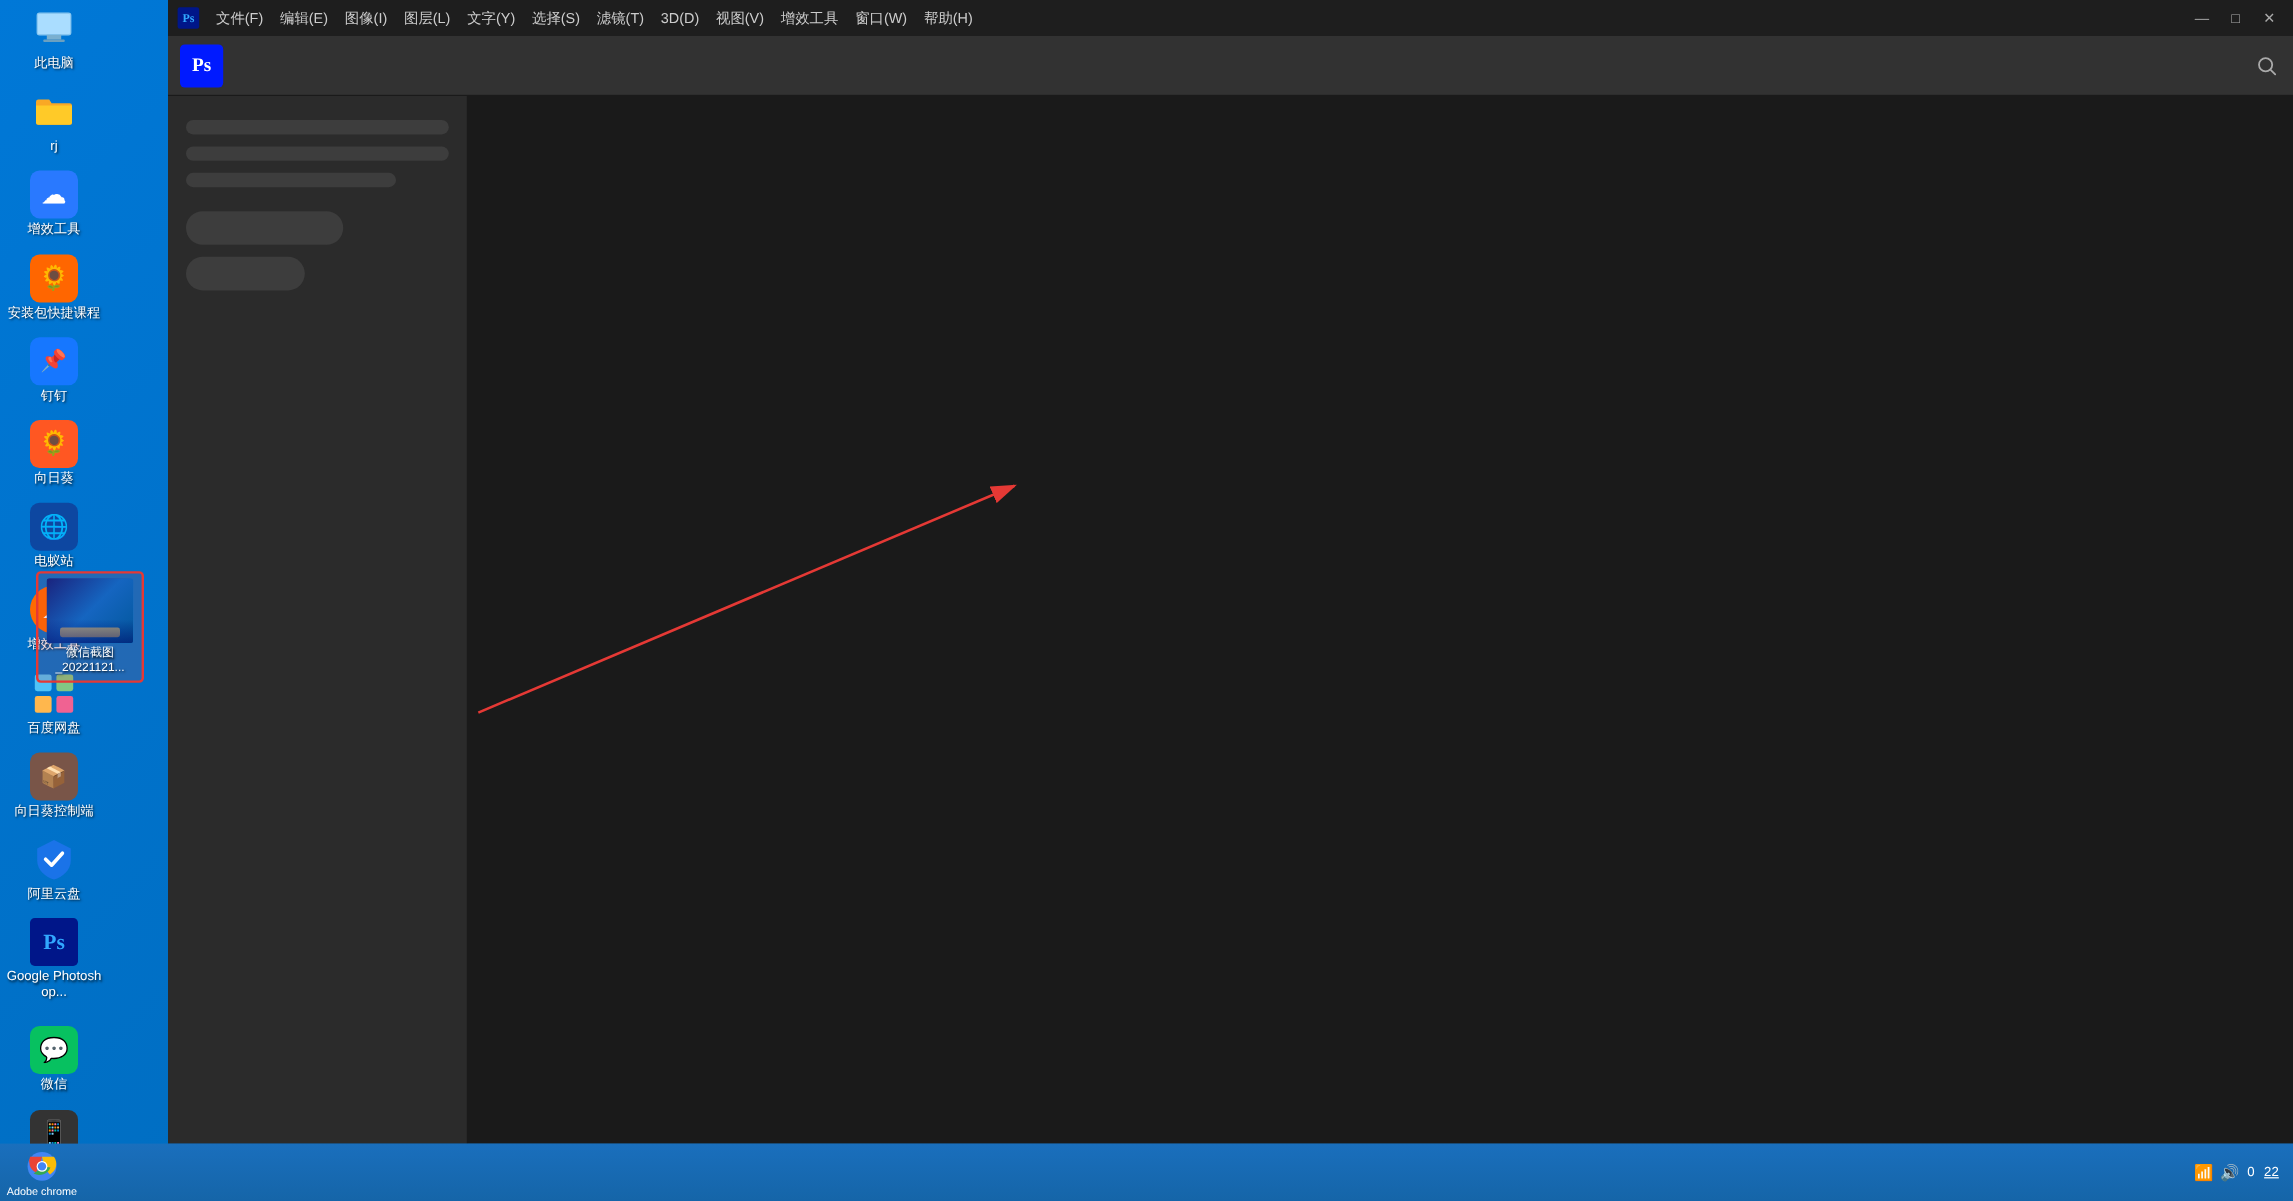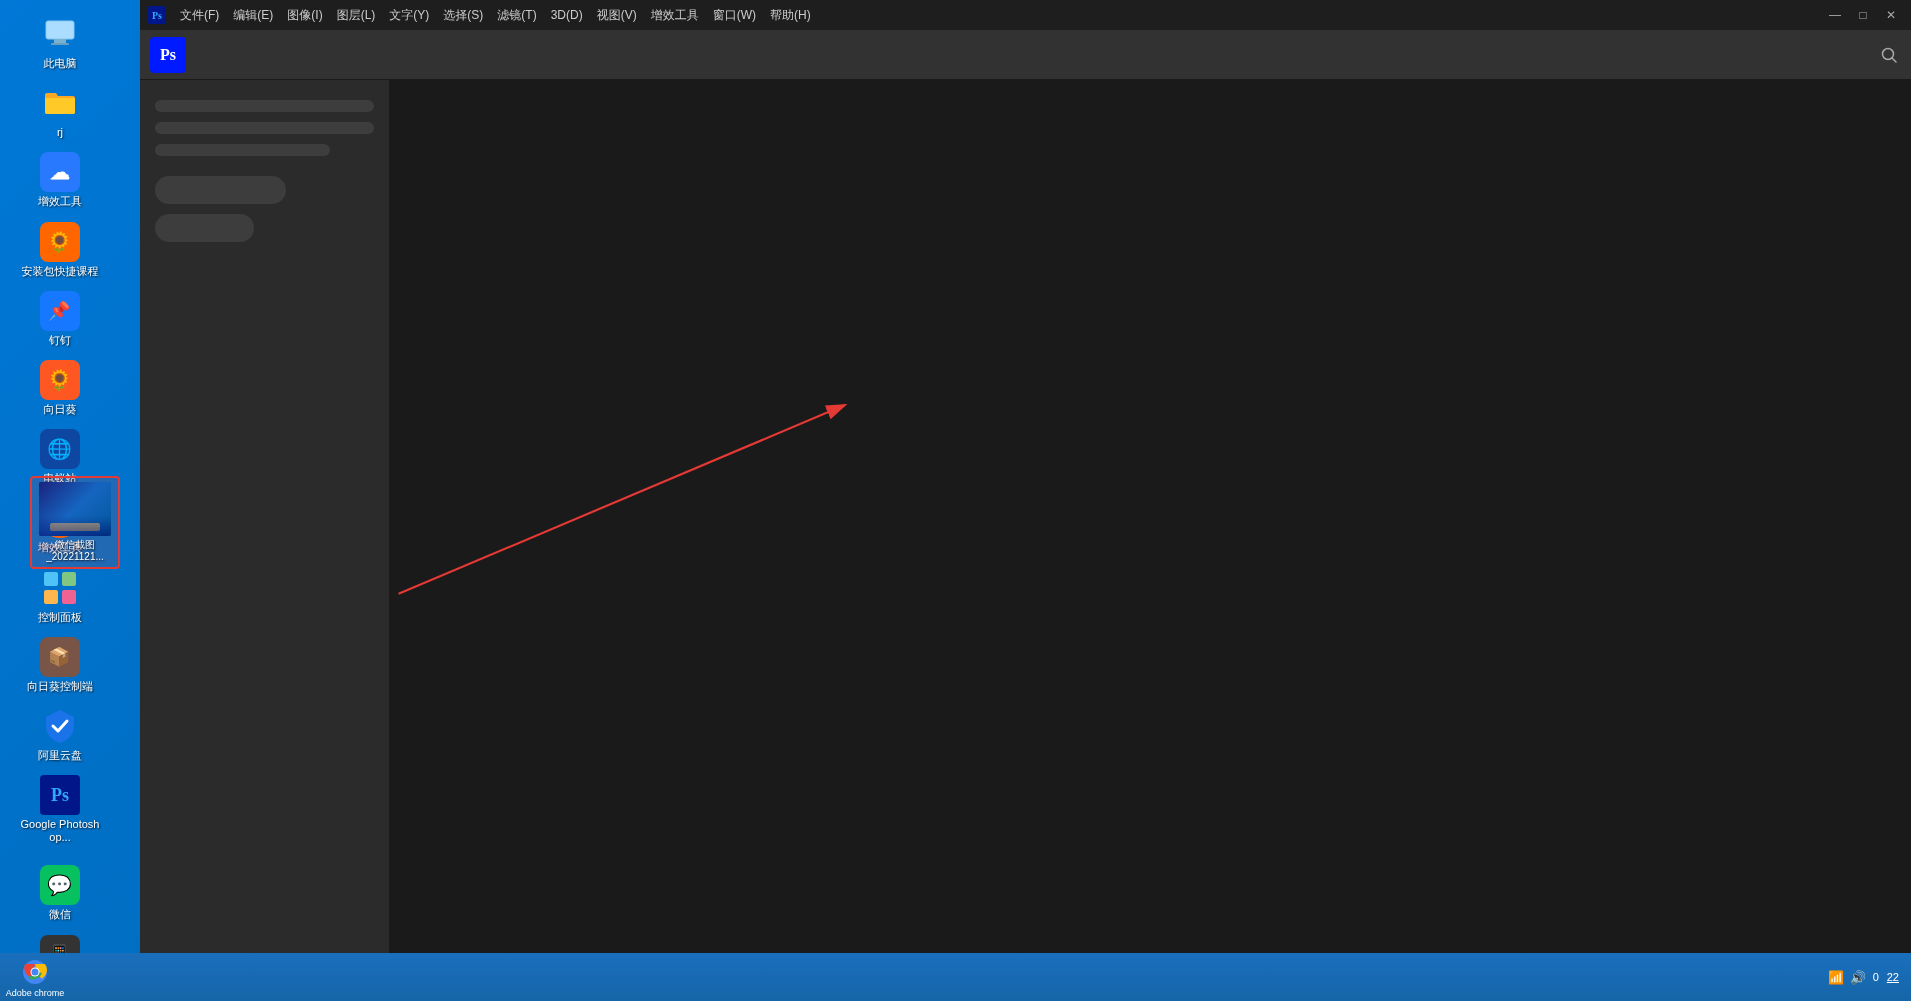--- a/index.html
+++ b/index.html
@@ -35,22 +35,20 @@
 
     
     .desktop-icons {
       position: absolute;
       left: 0;
       top: 0;
       width: 120px;
       height: calc(100% - 48px);
       display: flex;
       flex-direction: column;
-      align-items: center;
-      padding-top: 10px;
       gap: 5px;
     }
 
     .desktop-icon {
       display: flex;
       flex-direction: column;
       align-items: center;
       width: 90px;
       padding: 4px;
       cursor: pointer;
@@ -392,21 +390,21 @@
 
     <div class="desktop-icon">
       <div class="icon-img" style="background:transparent;">
         <svg width="36" height="36" viewBox="0 0 36 36">
           <rect x="2" y="2" width="14" height="14" rx="2" fill="#4fc3f7"></rect>
           <rect x="20" y="2" width="14" height="14" rx="2" fill="#81c784"></rect>
           <rect x="2" y="20" width="14" height="14" rx="2" fill="#ffb74d"></rect>
           <rect x="20" y="20" width="14" height="14" rx="2" fill="#f06292"></rect>
         </svg>
       </div>
-      <span class="icon-label">控制面板</span>
+      <span class="icon-label">百度网盘</span>
     </div>
 
     <div class="desktop-icon">
       <div class="icon-img" style="background:#795548; border-radius:8px;">
         <span style="color:white;font-size:18px;">📦</span>
       </div>
       <span class="icon-label">向日葵控制端</span>
     </div>
 
     <div class="desktop-icon">

